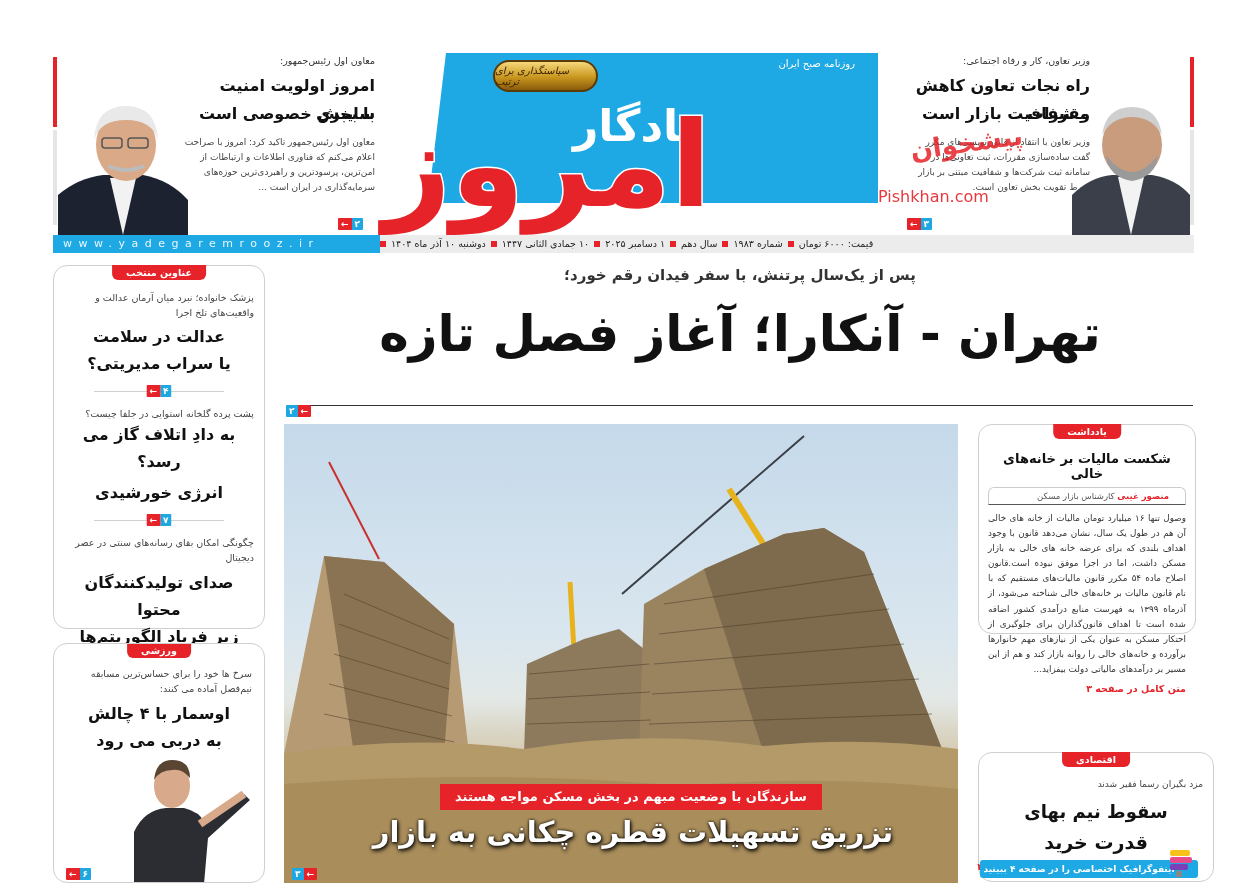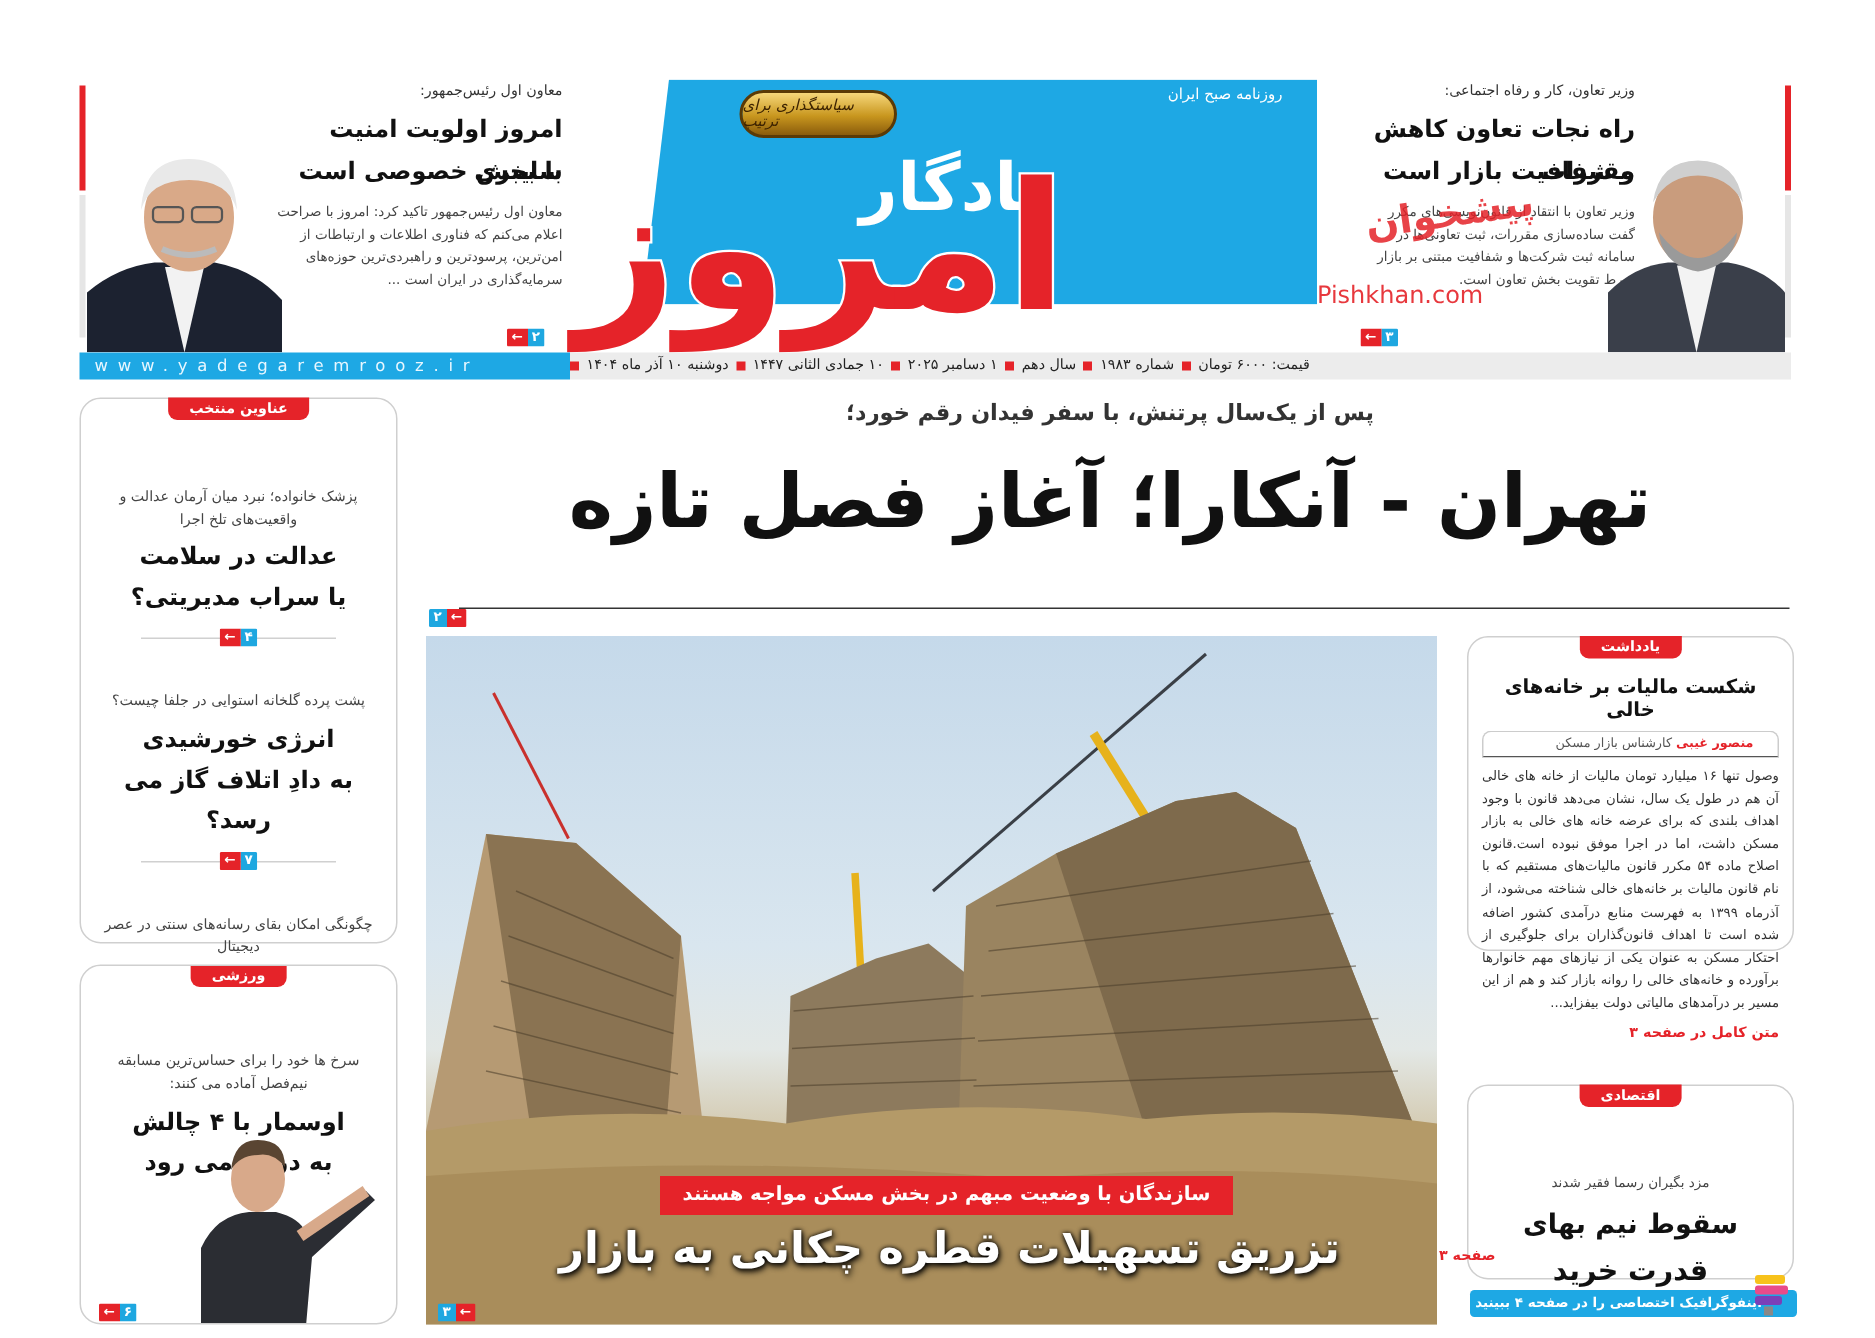--- a/index.html
+++ b/index.html
@@ -37,21 +37,21 @@
   .url-strip { position: absolute; left: 53px; top: 235px; width: 327px; height: 18px; background: #1ea8e4;
                color: #e8f7ff; font-size: 11px; letter-spacing: 6.5px; line-height: 18px; padding-left: 10px; font-family: "DejaVu Sans", sans-serif; }
   .date-strip { position: absolute; left: 380px; top: 235px; width: 814px; height: 18px; background: #ececec;
                 font-size: 9.5px; line-height: 18px; padding-right: 6px; color: #222; display: flex; flex-direction: row-reverse; gap: 5px; align-items: center; }
   .date-strip .sq { width: 6px; height: 6px; background: #e52329; display: inline-block; }
 
   
   .box { position: absolute; border: 1px solid #cfcfcf; border-radius: 14px; background: #fff; }
   .tab-label { position: absolute; left: 50%; transform: translateX(-50%); top: -1px; background: #e52329; color: #fff;
                font-size: 9.5px; font-weight: bold; padding: 2px 14px; border-radius: 0 0 6px 6px; white-space: nowrap; }
-  .lc-kicker { font-size: 9.5px; color: #444; text-align: center; line-height: 15px; margin-top: 34px; }
+  .lc-kicker { font-size: 9.5px; color: #444; text-align: right; line-height: 15px; }
   .lc-title { font-size: 16px; font-weight: bold; text-align: center; line-height: 27px; color: #111; }
   .lc-sep { height: 1px; background: #d0d0d0; margin: 4px 30px; position: relative; }
   .lc-sep .pref { position: absolute; left: 50%; top: -6px; transform: translateX(-50%); }
 
   
   .subkicker { position: absolute; left: 280px; top: 266px; width: 920px; text-align: center; font-size: 15px; font-weight: bold; color: #333; }
   .main-headline { position: absolute; left: 280px; top: 305px; width: 920px; text-align: center; font-size: 50px; font-weight: 900; color: #111; letter-spacing: -1px; }
   .headline-rule { position: absolute; left: 306px; top: 405px; width: 887px; height: 1px; background: #333; }
 
   .hero { position: absolute; left: 284px; top: 424px; width: 674px; height: 459px; overflow: hidden;
@@ -164,22 +164,22 @@
       <div class="lc-title">یا سراب مدیریتی؟</div>
       <div class="lc-sep" style="margin-top:14px;">
         <span class="pref">
             <span class="n">۴</span>
             <span class="a">←</span>
           </span>
       </div>
     </div>
     <div style="margin-top:14px;">
       <div class="lc-kicker">پشت پرده گلخانه استوایی در جلفا چیست؟</div>
+      <div class="lc-title">به دادِ اتلاف گاز می رسد؟</div>
       <div class="lc-title" style="margin-top:4px;">انرژی خورشیدی</div>
-      <div class="lc-title">به دادِ اتلاف گاز می رسد؟</div>
       <div class="lc-sep" style="margin-top:14px;">
         <span class="pref">
             <span class="n">۷</span>
             <span class="a">←</span>
           </span>
       </div>
     </div>
     <div style="margin-top:14px;">
       <div class="lc-kicker">چگونگی امکان بقای رسانه‌های سنتی در عصر دیجیتال</div>
       <div class="lc-title" style="margin-top:4px;">صدای تولیدکنندگان محتوا</div>
@@ -276,21 +276,21 @@
     <div class="rc-title">شکست مالیات بر خانه‌های خالی</div>
     <div class="author-line" style="margin-top:6px;">
       <span class="name">منصور غیبی</span>
       <span>کارشناس بازار مسکن</span>
     </div>
     <div class="rc-body" style="margin-top:6px;">وصول تنها ۱۶ میلیارد تومان مالیات از خانه های خالی آن هم در طول یک سال، نشان می‌دهد قانون با وجود اهداف بلندی که برای عرضه خانه های خالی به بازار مسکن داشت، اما در اجرا موفق نبوده است.قانون اصلاح ماده ۵۴ مکرر قانون مالیات‌های مستقیم که با نام قانون مالیات بر خانه‌های خالی شناخته می‌شود، از آذرماه ۱۳۹۹ به فهرست منابع درآمدی کشور اضافه شده است تا اهداف قانون‌گذاران برای جلوگیری از احتکار مسکن به عنوان یکی از نیازهای مهم خانوارها برآورده و خانه‌های خالی را روانه بازار کند و هم از این مسیر بر درآمدهای مالیاتی دولت بیفزاید...</div>
     <div class="rc-more" style="margin-top:6px;">متن کامل در صفحه ۳</div>
   </div>
 </div>
 
-<div class="box rtl" style="left:978px;top:723px;width:218px;height:130px;">
+<div class="box rtl" style="left:978px;top:752px;width:236px;height:130px;">
   <div class="tab-label">اقتصادی</div>
   <div style="padding:24px 10px 0;">
     <div class="lc-kicker" style="font-size:9px;">مزد بگیران رسما فقیر شدند</div>
     <div class="lc-title" style="font-size:18px;line-height:32px;margin-top:4px;">سقوط نیم بهای</div>
     <div class="lc-title" style="font-size:19px;line-height:28px;">قدرت خرید</div>
   </div>
   <div class="abs rc-more" style="right:198px;top:108px;white-space:nowrap;">صفحه ۳</div>
 </div>
 
 <div class="infobar rtl" style="text-align:center;">اینفوگرافیک اختصاصی را در صفحه ۴ ببینید</div>

